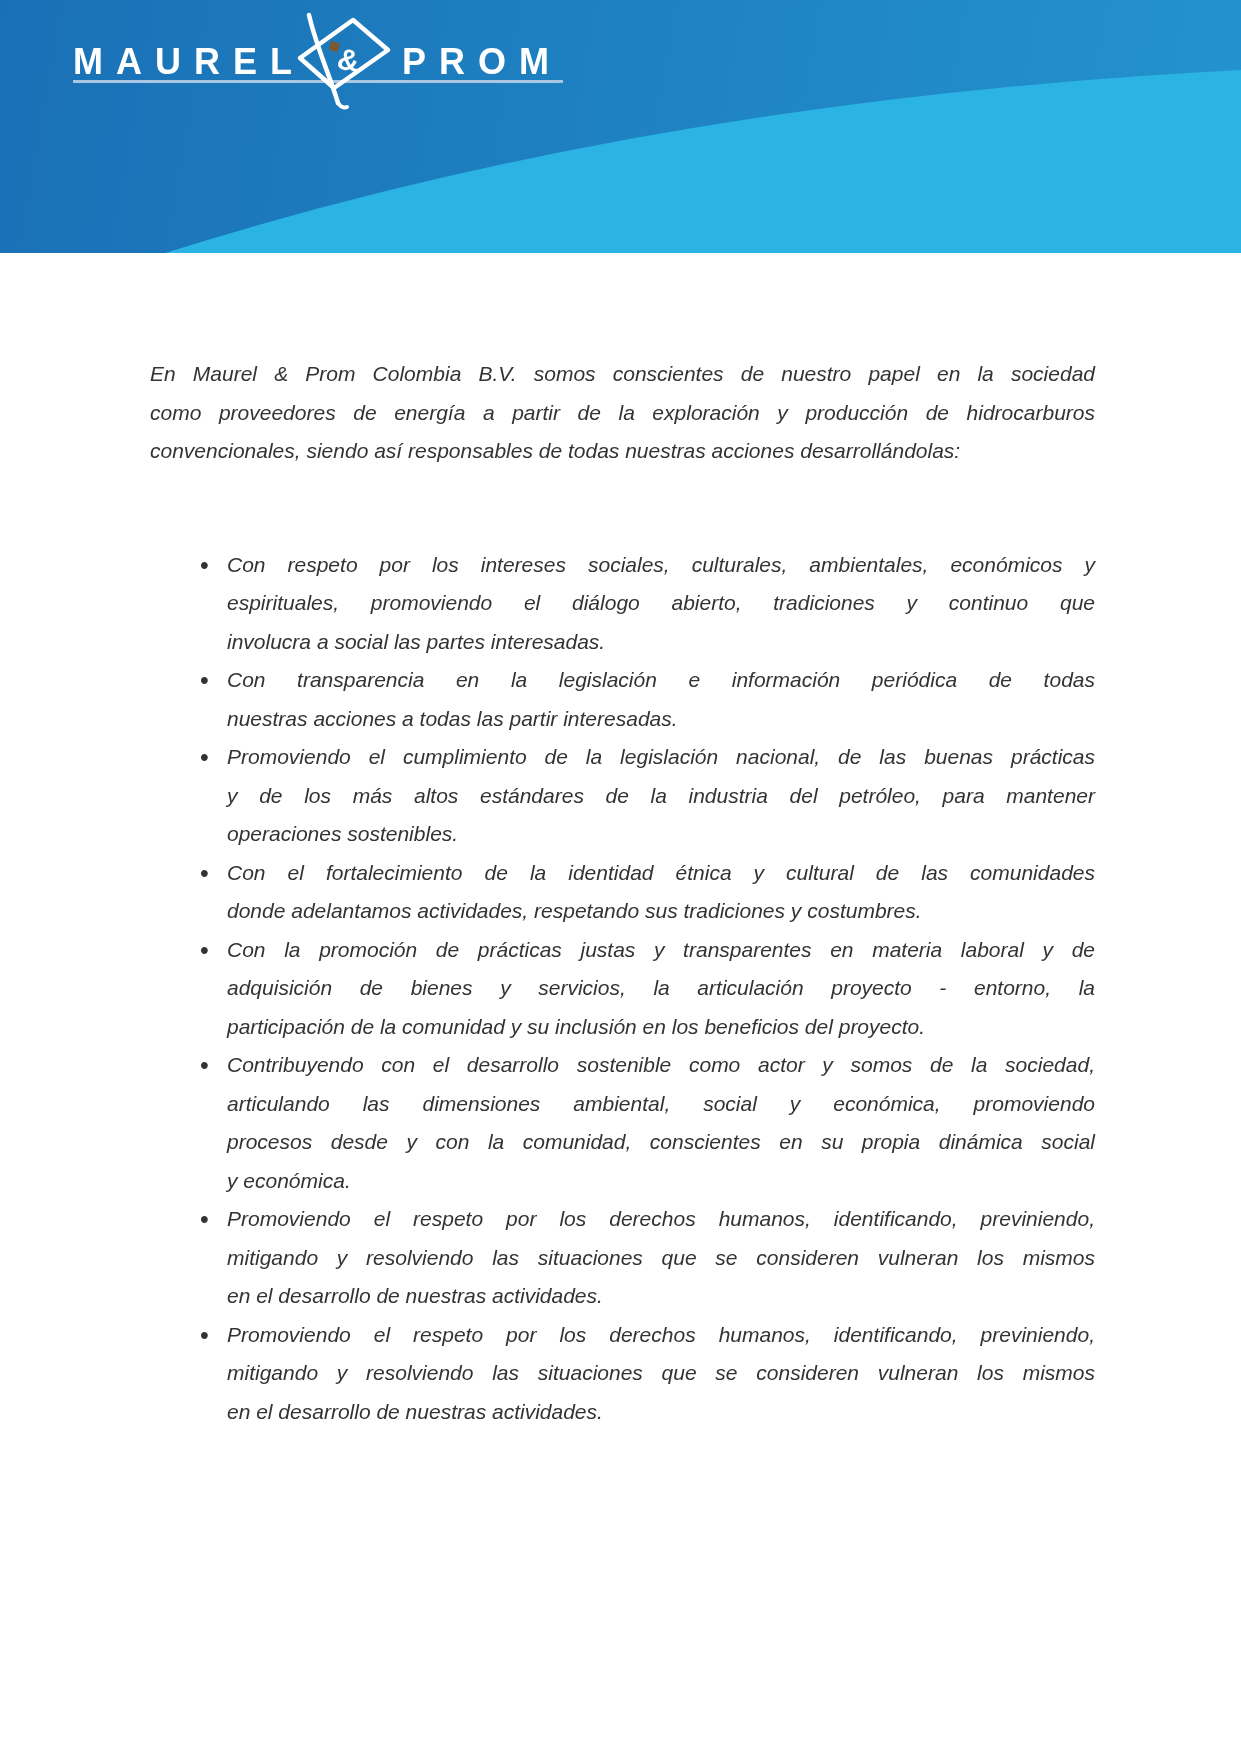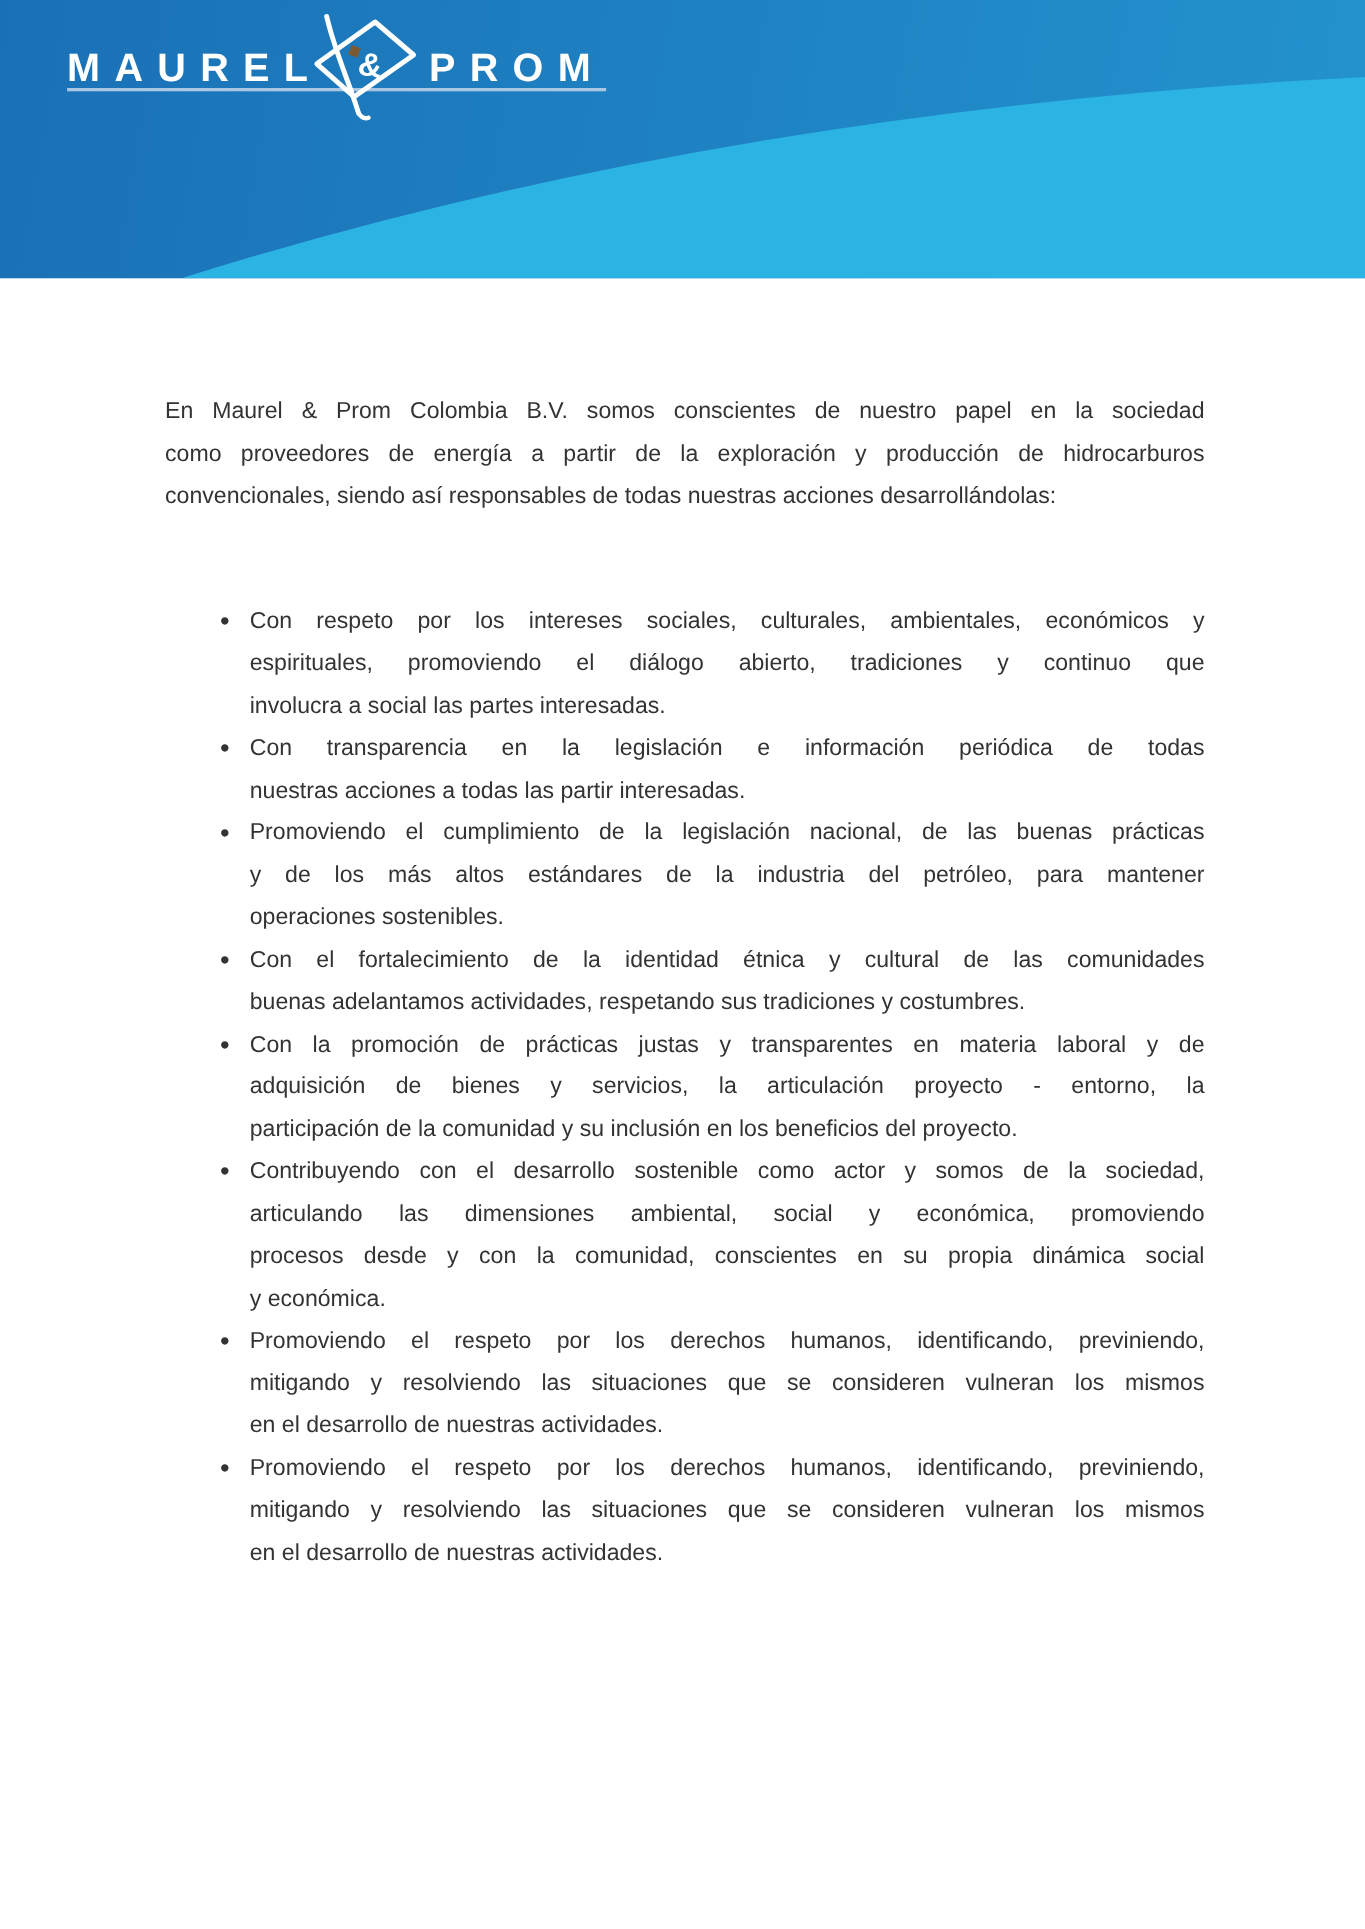--- a/index.html
+++ b/index.html
@@ -11,38 +11,38 @@
   .page{position:relative;width:1241px;height:1754px;background:#ffffff}
 
   
   .header{
     position:relative;width:100%;height:253px;
     background:linear-gradient(100deg,var(--band-left,#1a70b6) 0%,var(--band-right,#2393ce) 100%);
     overflow:hidden;
   }
   .swoosh-svg{position:absolute;left:0;top:0;width:100%;height:100%;display:block}
 
-  .logo{position:absolute;left:4px;top:0;width:620px;height:130px}
+  .logo{position:absolute;left:16px;top:0;width:620px;height:130px}
   .logo-word{
     position:absolute;top:44px;color:#ffffff;font-weight:bold;
     font-size:36px;line-height:36px;letter-spacing:13px;white-space:nowrap;
   }
   .logo-word.w1{left:57px}
   .logo-word.w2{left:386px}
   .logo-underline{
     position:absolute;left:57px;top:80px;width:490px;height:3px;
     background:var(--underline,#a9c6e3);
   }
   .flag-svg{position:absolute;left:270px;top:8px}
 
   
   .content{padding:0 146px 0 150px}
   .line{
     height:38.5px;line-height:38.5px;font-size:21px;white-space:nowrap;
-    text-align:justify;text-align-last:justify;text-justify:inter-word;
+    text-align:justify;text-align-last:justify;text-justify:inter-word;font-style:italic;
   }
   .line.last{text-align-last:left}
   .intro{margin-top:102px}
   .bullets{margin-top:75px}
   .bullet{display:grid;grid-template-columns:77px 1fr}
   .marker{
     font-size:25px;line-height:38.5px;height:38.5px;padding-left:50px;
     color:var(--text,#333333);
   }
 </style>
@@ -97,21 +97,21 @@
           <div>
             <div class="line">Promoviendo el cumplimiento de la legislación nacional, de las buenas prácticas</div>
             <div class="line">y de los más altos estándares de la industria del petróleo, para mantener</div>
             <div class="line last">operaciones sostenibles.</div>
           </div>
         </div>
         <div class="bullet">
           <div class="marker">•</div>
           <div>
             <div class="line">Con el fortalecimiento de la identidad étnica y cultural de las comunidades</div>
-            <div class="line last">buenas adelantamos actividades, respetando sus tradiciones y costumbres.</div>
+            <div class="line last">donde adelantamos actividades, respetando sus tradiciones y costumbres.</div>
           </div>
         </div>
         <div class="bullet">
           <div class="marker">•</div>
           <div>
             <div class="line">Con la promoción de prácticas justas y transparentes en materia laboral y de</div>
             <div class="line">adquisición de bienes y servicios, la articulación proyecto - entorno, la</div>
             <div class="line last">participación de la comunidad y su inclusión en los beneficios del proyecto.</div>
           </div>
         </div>

